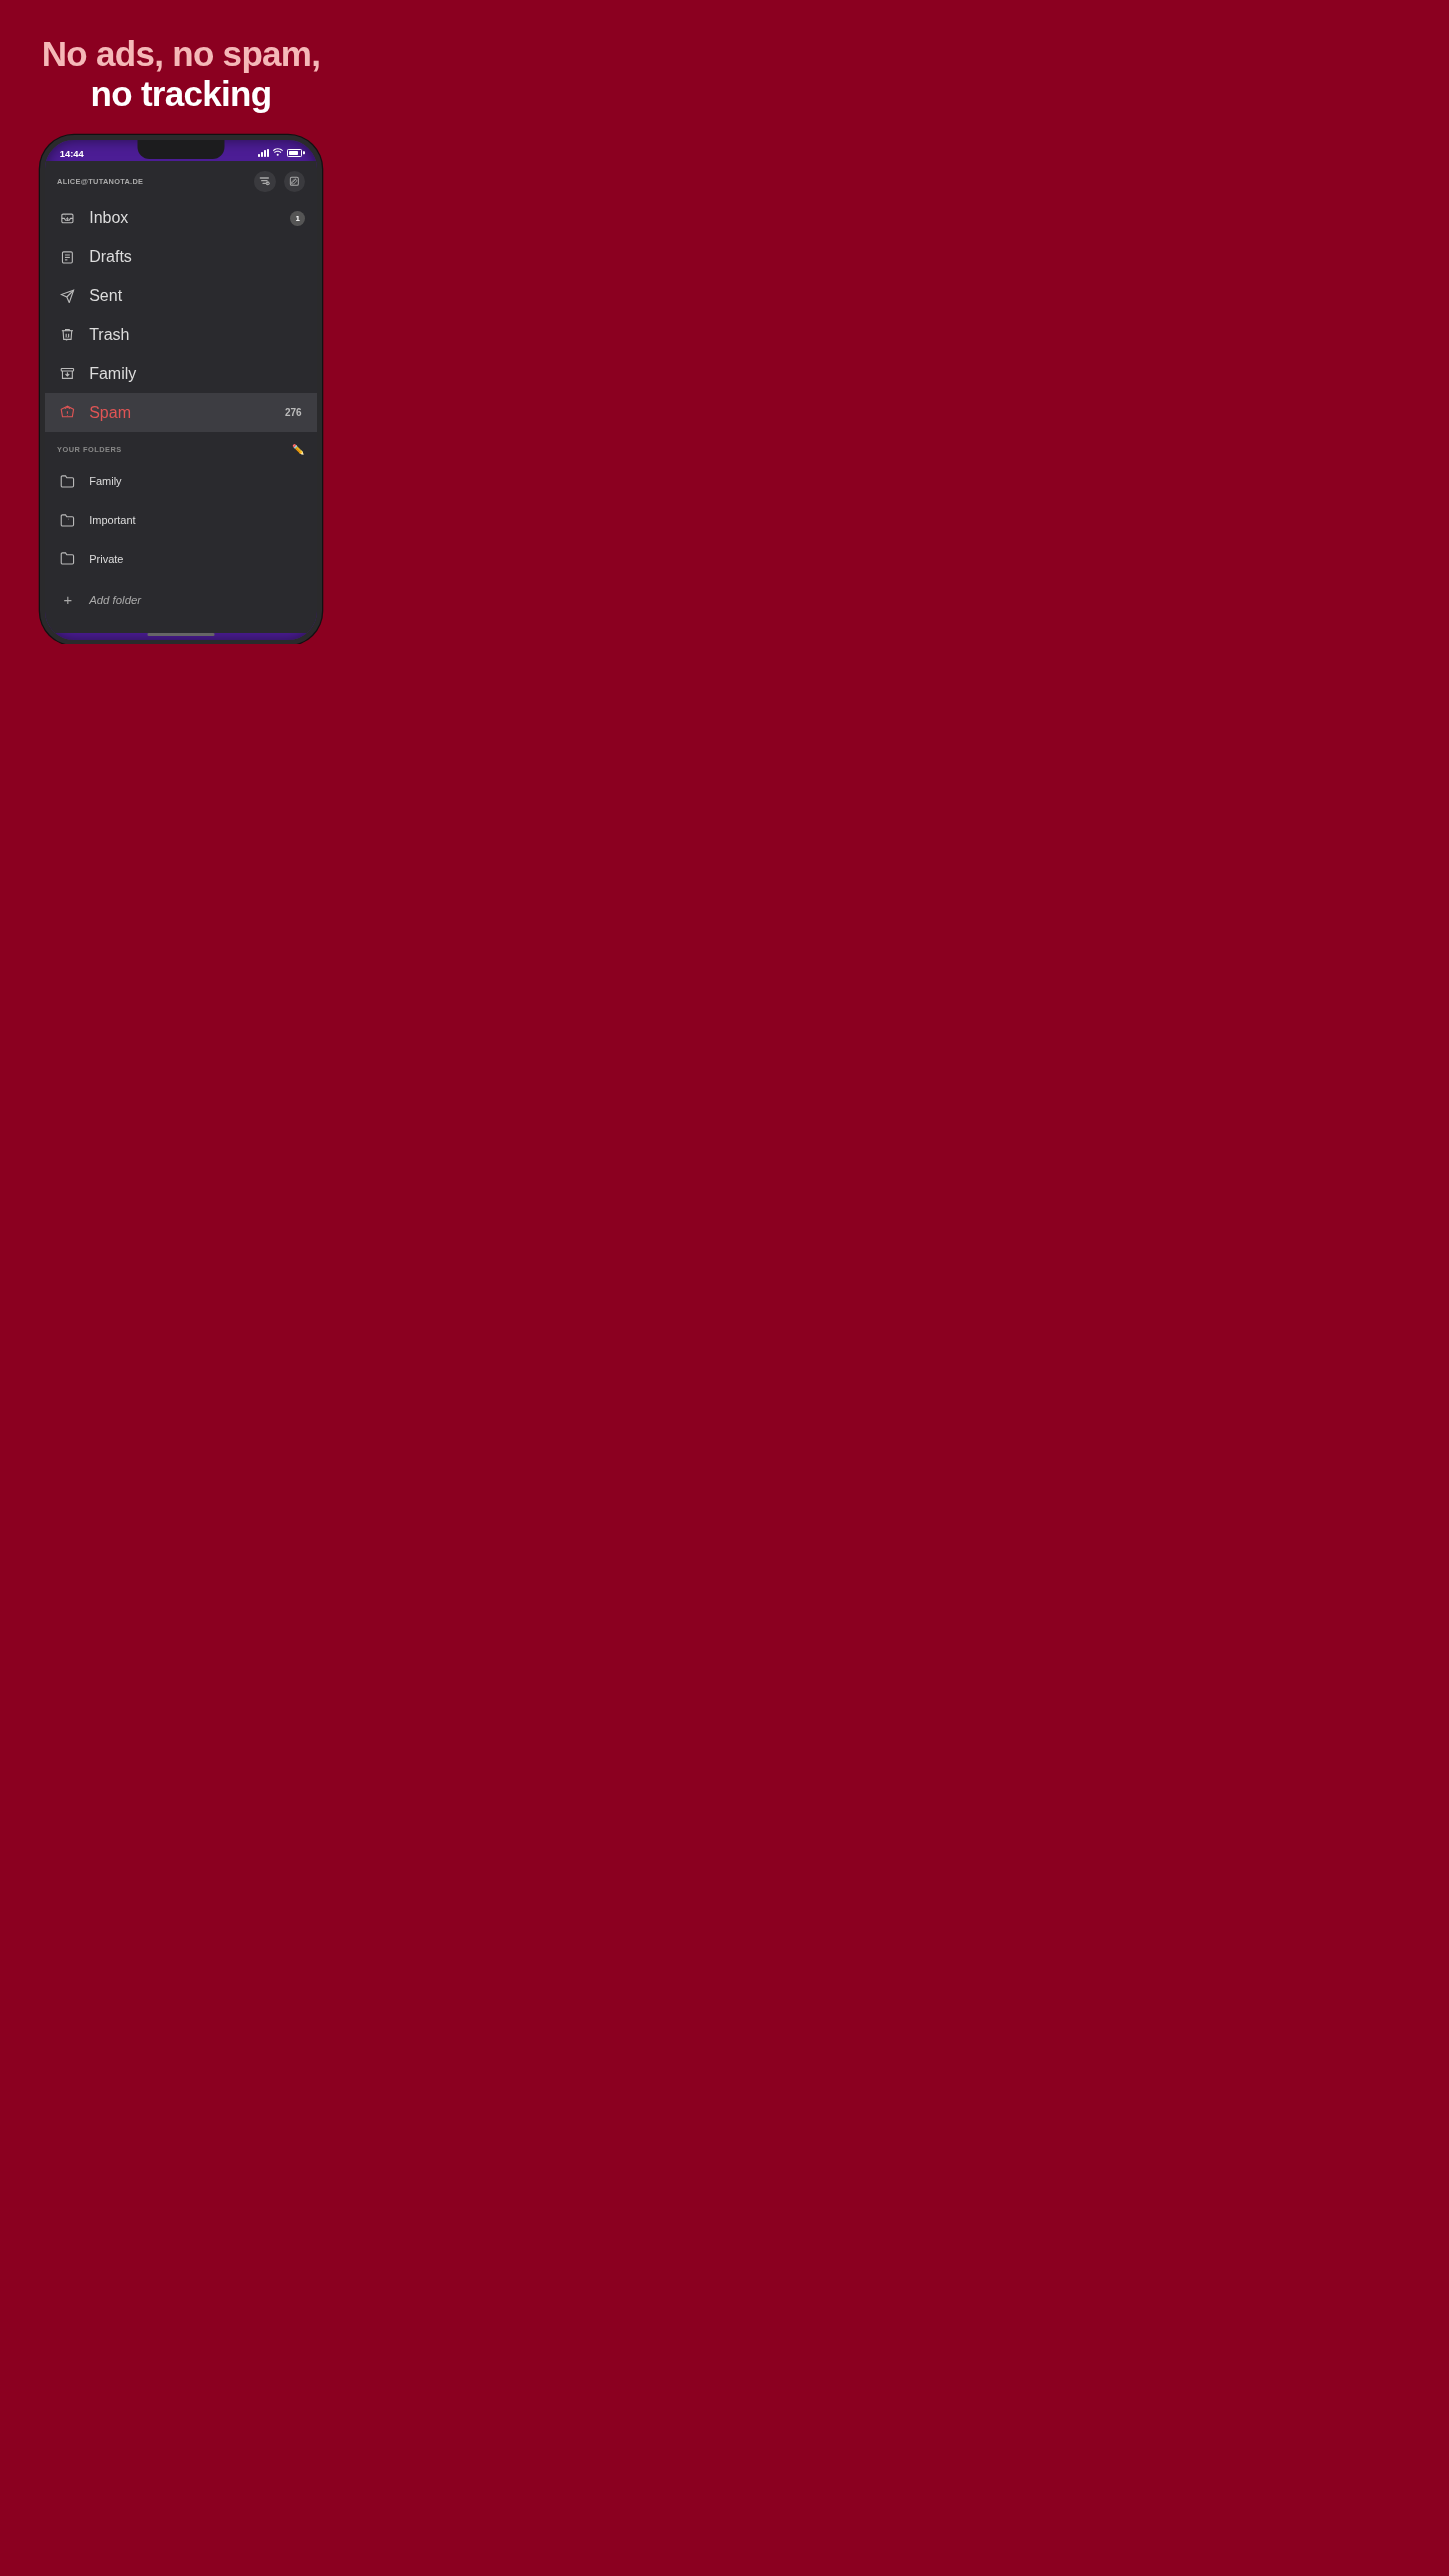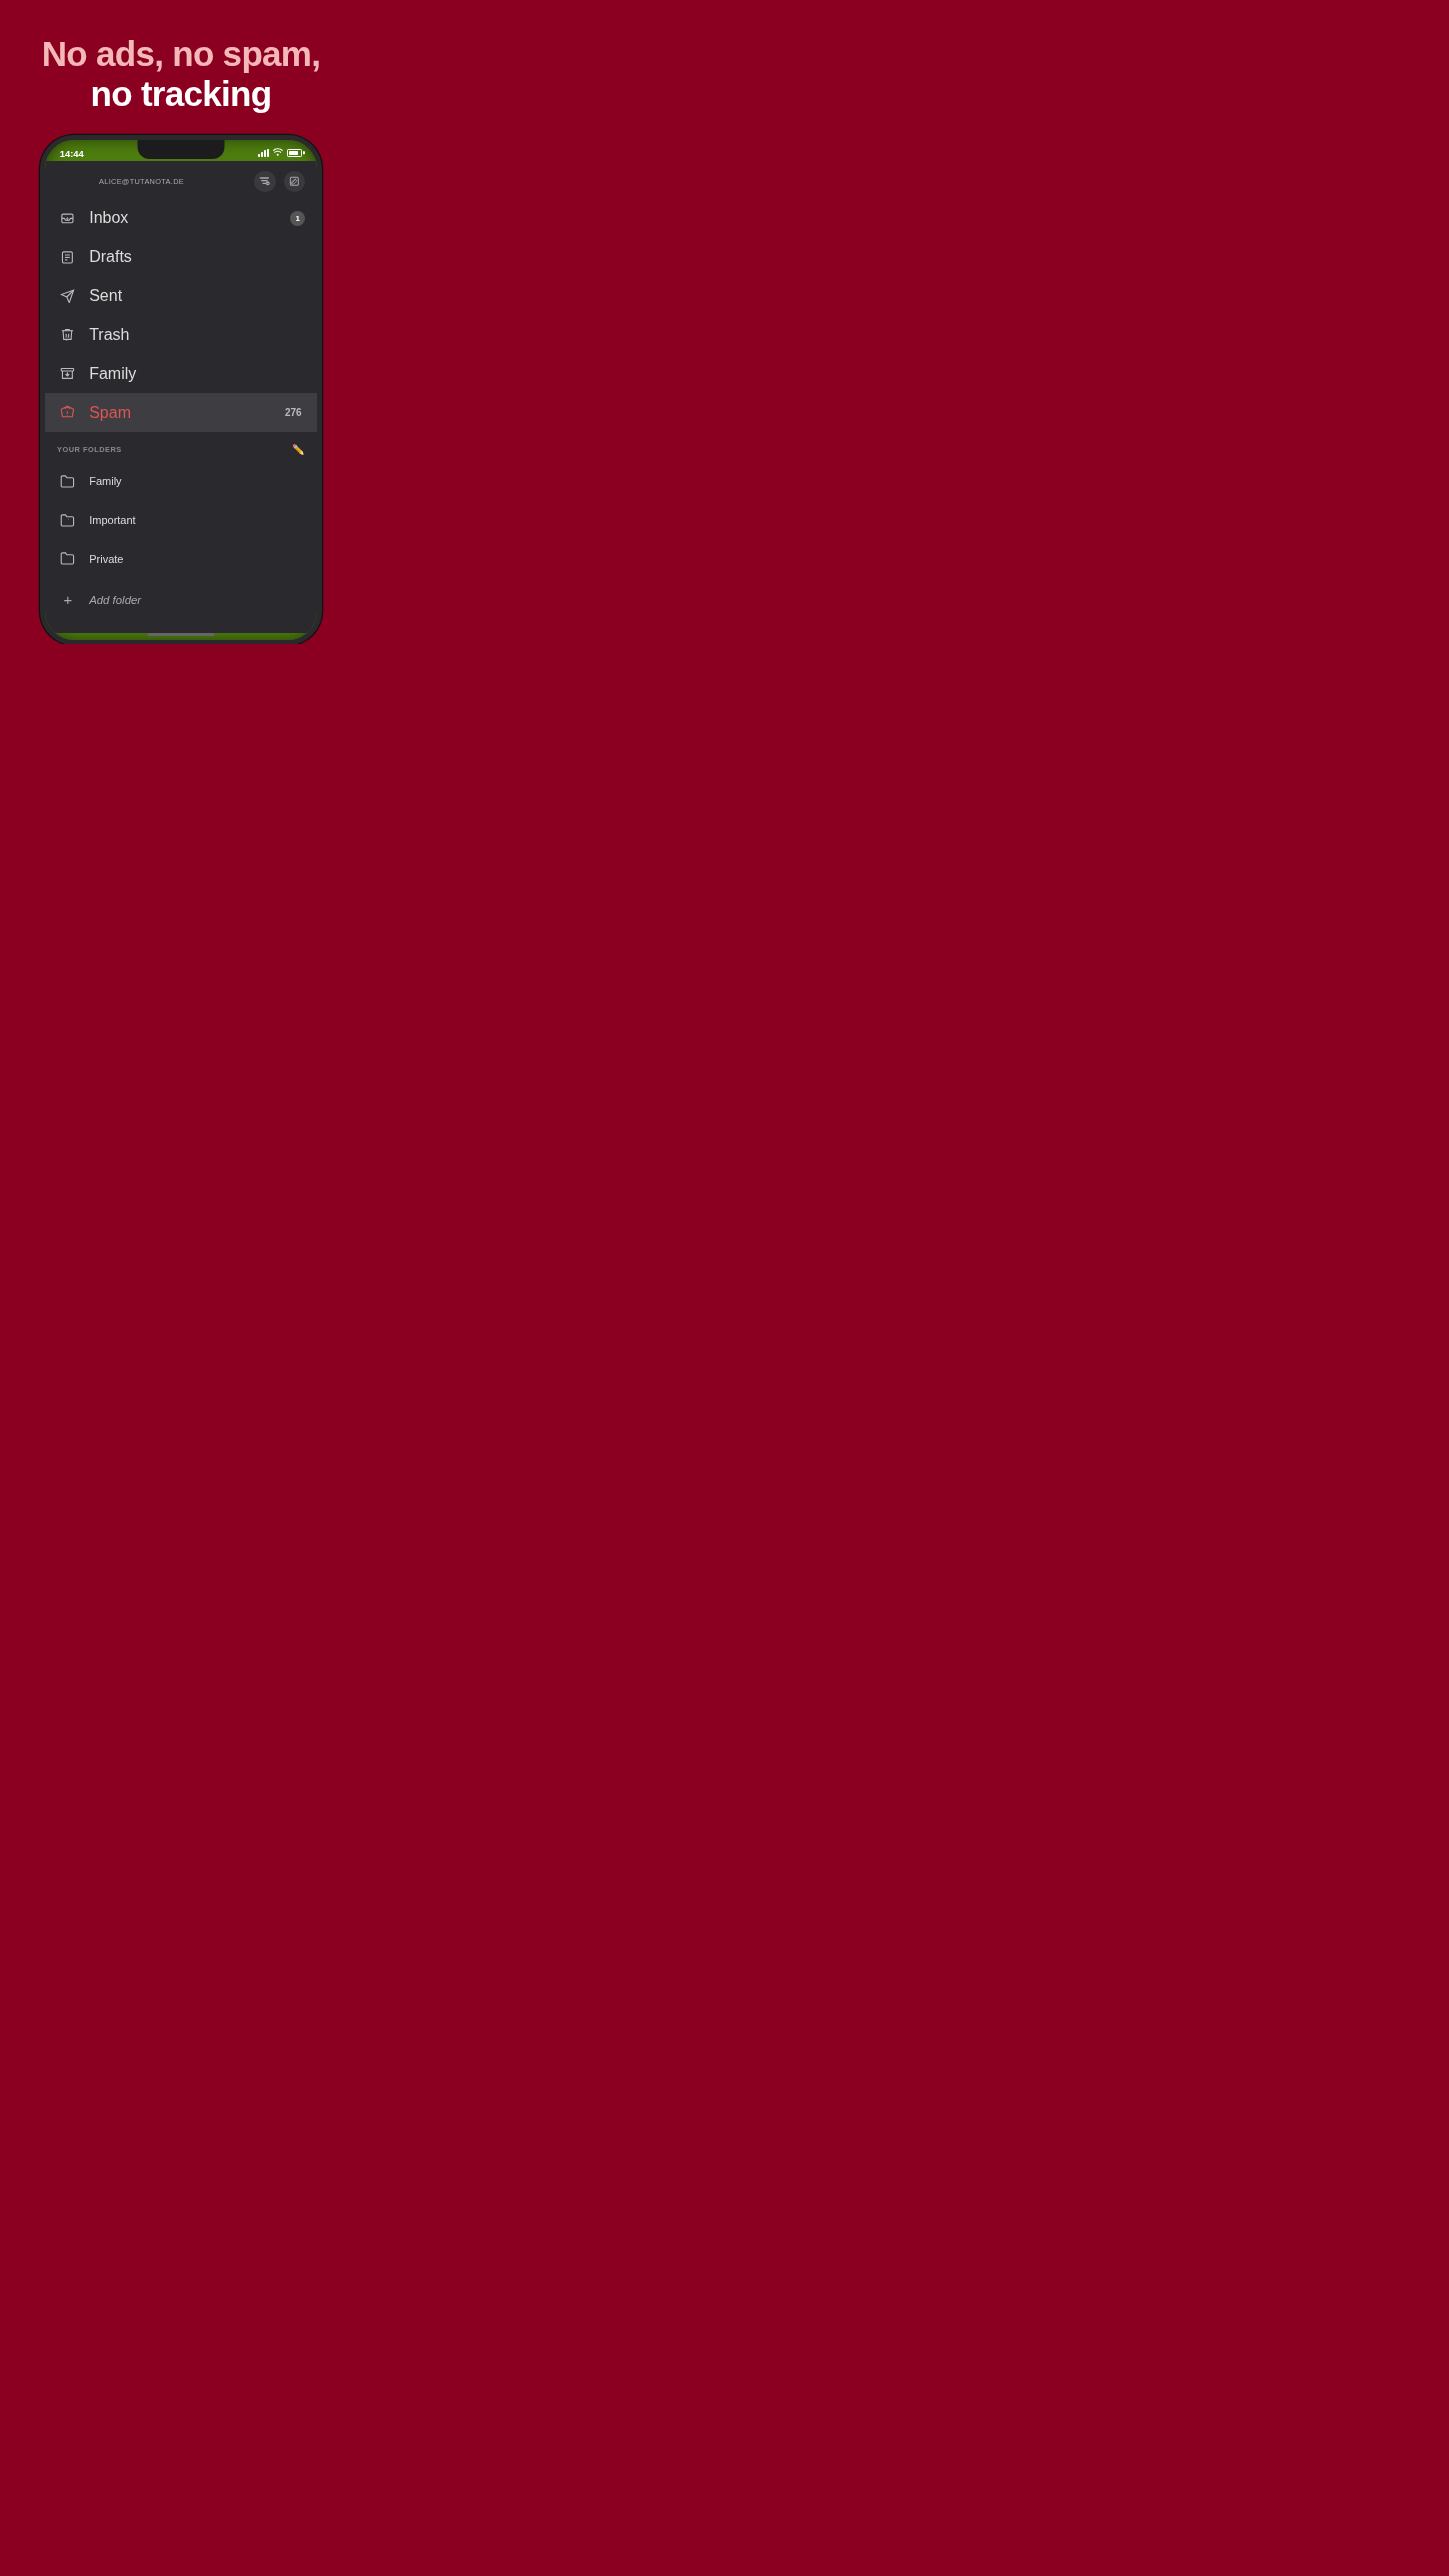--- a/index.html
+++ b/index.html
@@ -28,21 +28,21 @@
       letter-spacing: -0.7px;
     }
 
     .headline-text .bold-white {
       color: #ffffff;
     }
 
     .phone-wrapper {
       width: 282px;
       height: 510px;
-      background: #4d7c0f;
+      background: #4c1d95;
       border-radius: 34px;
       border: 5.4px solid #2a2a2c;
       box-shadow: 0 0 0 1.3px #111, inset 0 0 13.4px rgba(0,0,0,0.5);
       position: relative;
       overflow: hidden;
       flex-shrink: 0;
     }
 
     
     .notch {
@@ -140,24 +140,23 @@
     
     .app-header {
       display: flex;
       justify-content: space-between;
       align-items: center;
       padding: 9.4px 12px 6.7px;
     }
 
     .account-email {
       font-size: 7.4px;
-      font-weight: 400;
+      font-weight: 700;
       color: #aaa;
       letter-spacing: 0.3px;
-      margin-left: 42px;
     }
 
     .header-icons {
       display: flex;
       gap: 8px;
     }
 
     .header-icon-btn {
       width: 21.5px;
       height: 21.5px;

